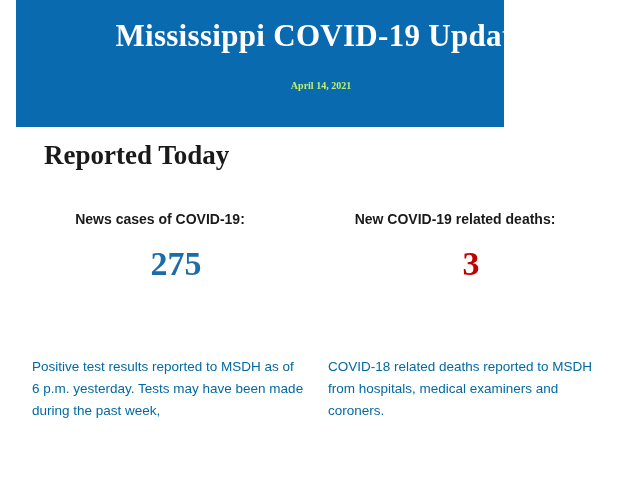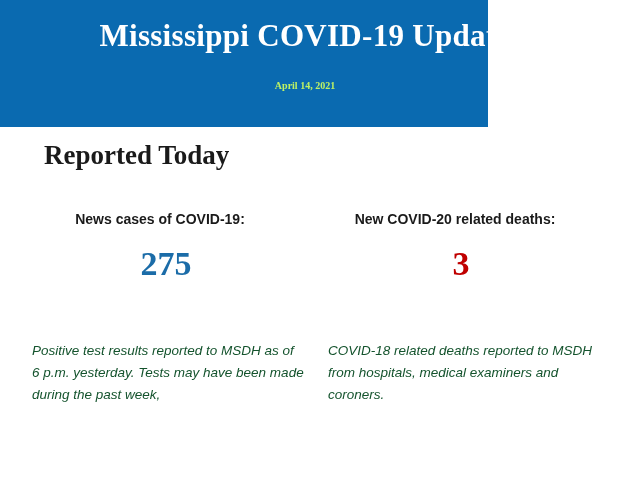--- a/index.html
+++ b/index.html
@@ -15,21 +15,21 @@
   }
   .page {
     position: relative;
     width: 620px;
     height: 483px;
     background: #ffffff;
   }
   
   .banner {
     position: absolute;
-    left: 0;
+    left: 16px;
     top: 0;
     width: 488px;
     height: 127px;
     background: #0a6ab0;
     box-sizing: border-box;
   }
   .banner-title {
     position: absolute;
     left: 0;
     top: 18px;
@@ -83,37 +83,36 @@
     left: 0;
     width: 290px;
     text-align: center;
     font-size: 14px;
     font-weight: bold;
     color: #1a1a1a;
   }
   .stat-value {
     position: absolute;
     top: 40px;
-    left: 6px;
+    left: 16px;
     width: 290px;
     text-align: center;
     font-size: 34px;
     font-weight: bold;
     font-family: "Liberation Serif", serif;
   }
   .stat-desc {
     position: absolute;
-    top: 135px;
+    top: 151px;
     left: 17px;
     width: 272px;
     font-size: 13.5px;
     line-height: 22px;
-    color: #14532d;
+    color: #0369a1;
     text-align: left;
-    font-style: italic;
   }
   .stat-col-1 .stat-desc {
     left: 18px;
     width: 282px;
   }
 </style>
 </head>
 <body>
 
 <div class="page">
@@ -127,20 +126,20 @@
 
   <div class="stats">
 
     <div class="stat stat-col-0">
       <div class="stat-label">News cases of COVID-19:</div>
       <div class="stat-value" style="color:#1b6ca8">275</div>
       <div class="stat-desc">Positive test results reported to MSDH as of 6 p.m. yesterday. Tests may have been made during the past week,</div>
     </div>
 
     <div class="stat stat-col-1">
-      <div class="stat-label">New COVID-20 related deaths:</div>
+      <div class="stat-label">New COVID-19 related deaths:</div>
       <div class="stat-value" style="color:#c00000">3</div>
       <div class="stat-desc">COVID-18 related deaths reported to MSDH from hospitals, medical examiners and coroners.</div>
     </div>
 
   </div>
 
 </div>
 
 </body></html>

